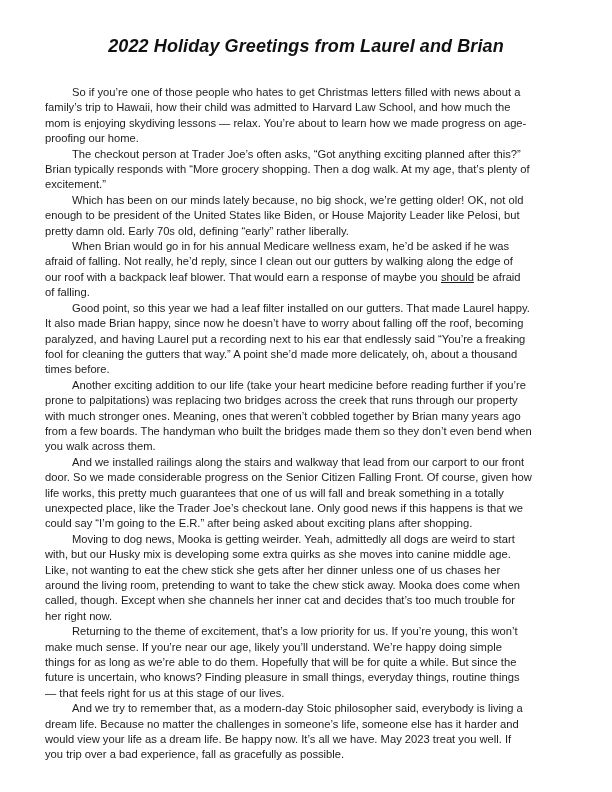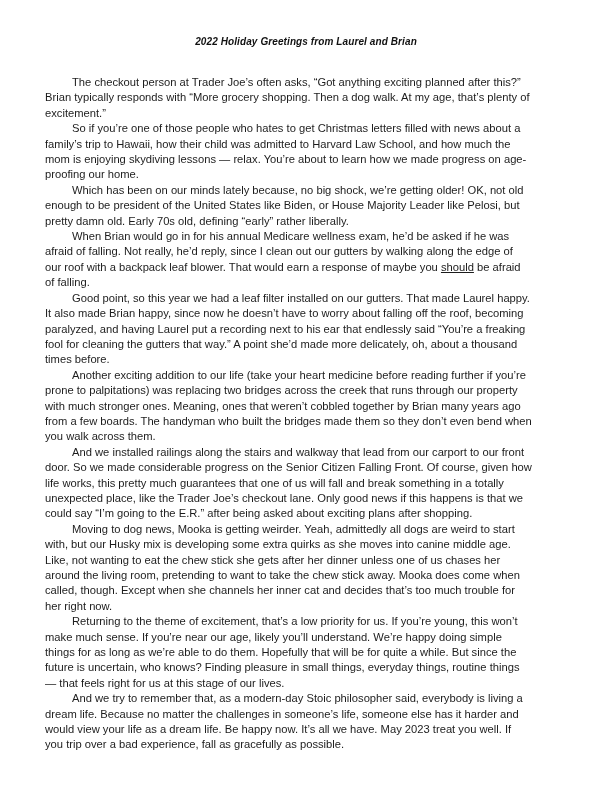--- a/index.html
+++ b/index.html
@@ -12,21 +12,21 @@
     width: 612px;
     height: 792px;
     background: #ffffff;
     box-sizing: border-box;
     padding: 36px 82px 0 45px;
     font-family: "Liberation Sans", "DejaVu Sans", sans-serif;
     color: #1c1c1c;
     overflow: hidden;
   }
   .letter-title {
-    font-size: 10px;
+    font-size: 18px;
     font-weight: bold;
     font-style: italic;
     text-align: center;
     letter-spacing: 0.1px;
     margin: 0 0 28px 0;
     color: #111111;
     
     width: 612px;
     margin-left: -45px;
   }
@@ -42,22 +42,22 @@
   }
   .italic { }
   .underline { text-decoration: underline; }
 </style>
 </head>
 <body>
 
 <div class="page">
   <h1 class="letter-title">2022 Holiday Greetings from Laurel and Brian</h1>
   <div class="letter-body">
+      <p class="para"><span>So if you’re one of those people who hates to get Christmas letters filled with news about a family’s trip to Hawaii, how their child was admitted to Harvard Law School, and how much the mom is enjoying skydiving lessons — relax. You’re about to learn how we made progress on age-proofing our home.</span></p>
       <p class="para"><span>The checkout person at Trader Joe’s often asks, “Got anything exciting planned after this?” Brian typically responds with “More grocery shopping. Then a dog walk. At my age, that’s plenty of excitement.”</span></p>
-      <p class="para"><span>So if you’re one of those people who hates to get Christmas letters filled with news about a family’s trip to Hawaii, how their child was admitted to Harvard Law School, and how much the mom is enjoying skydiving lessons — relax. You’re about to learn how we made progress on age-proofing our home.</span></p>
       <p class="para"><span>Which has been on our minds lately because, no big shock, we’re getting older! OK, not old enough to be president of the United States like Biden, or House Majority Leader like Pelosi, but pretty damn old. Early 70s old, defining “early” rather liberally.</span></p>
       <p class="para"><span>When Brian would go in for his annual Medicare wellness exam, he’d be asked if he was afraid of falling. </span><span class="italic">Not really,</span><span> he’d reply, </span><span class="italic">since I clean out our gutters by walking along the edge of our roof with a backpack leaf blower</span><span>. That would earn a response of </span><span class="italic">maybe you </span><span class="italic underline">should</span><span class="italic"> be afraid of falling</span><span>.</span></p>
       <p class="para"><span>Good point, so this year we had a leaf filter installed on our gutters. That made Laurel happy. It also made Brian happy, since now he doesn’t have to worry about falling off the roof, becoming paralyzed, and having Laurel put a recording next to his ear that endlessly said “You’re a freaking fool for cleaning the gutters that way.” A point she’d made more delicately, oh, about a thousand times before.</span></p>
       <p class="para"><span>Another exciting addition to our life (take your heart medicine before reading further if you’re prone to palpitations) was replacing two bridges across the creek that runs through our property with much stronger ones. Meaning, ones that weren’t cobbled together by Brian many years ago from a few boards. The handyman who built the bridges made them so they don’t even bend when you walk across them.</span></p>
       <p class="para"><span>And we installed railings along the stairs and walkway that lead from our carport to our front door. So we made considerable progress on the Senior Citizen Falling Front. Of course, given how life works, this pretty much guarantees that one of us will fall and break something in a totally unexpected place, like the Trader Joe’s checkout lane. Only good news if this happens is that we could say “I’m going to the E.R.” after being asked about exciting plans after shopping.</span></p>
       <p class="para"><span>Moving to dog news, Mooka is getting weirder. Yeah, admittedly all dogs are weird to start with, but our Husky mix is developing some extra quirks as she moves into canine middle age. Like, not wanting to eat the chew stick she gets after her dinner unless one of us chases her around the living room, pretending to want to take the chew stick away. Mooka does come when called, though. Except when she channels her inner cat and decides that’s too much trouble for her right now.</span></p>
       <p class="para"><span>Returning to the theme of excitement, that’s a low priority for us. If you’re young, this won’t make much sense. If you’re near our age, likely you’ll understand. We’re happy doing simple things for as long as we’re able to do them. Hopefully that will be for quite a while. But since the future is uncertain, who knows? Finding pleasure in small things, everyday things, routine things — that feels right for us at this stage of our lives.</span></p>
       <p class="para"><span>And we try to remember that, as a modern-day Stoic philosopher said, everybody is living a dream life. Because no matter the challenges in someone’s life, someone else has it harder and would view your life as a dream life. Be happy now. It’s all we have. May 2023 treat you well. If you trip over a bad experience, fall as gracefully as possible.</span></p>
     </div>
 </div>

